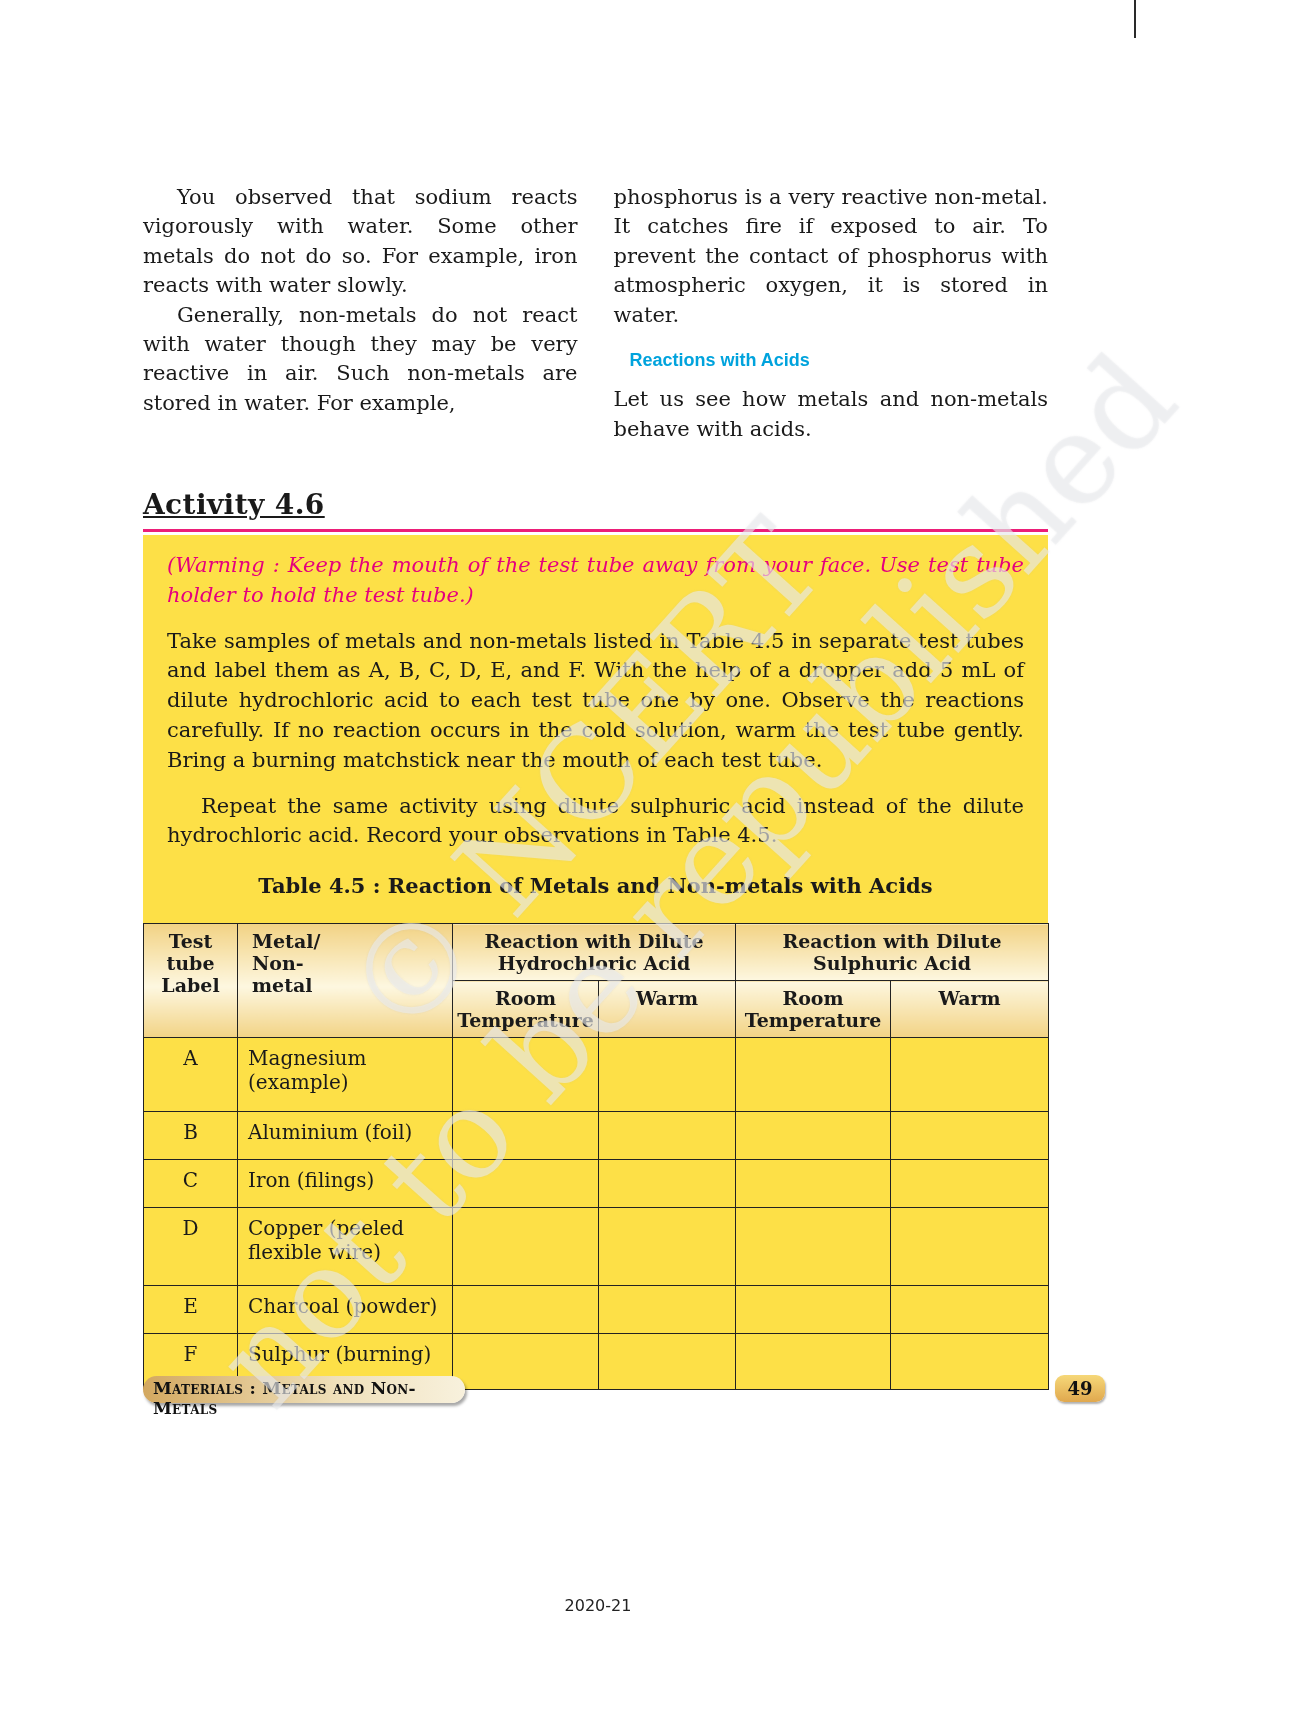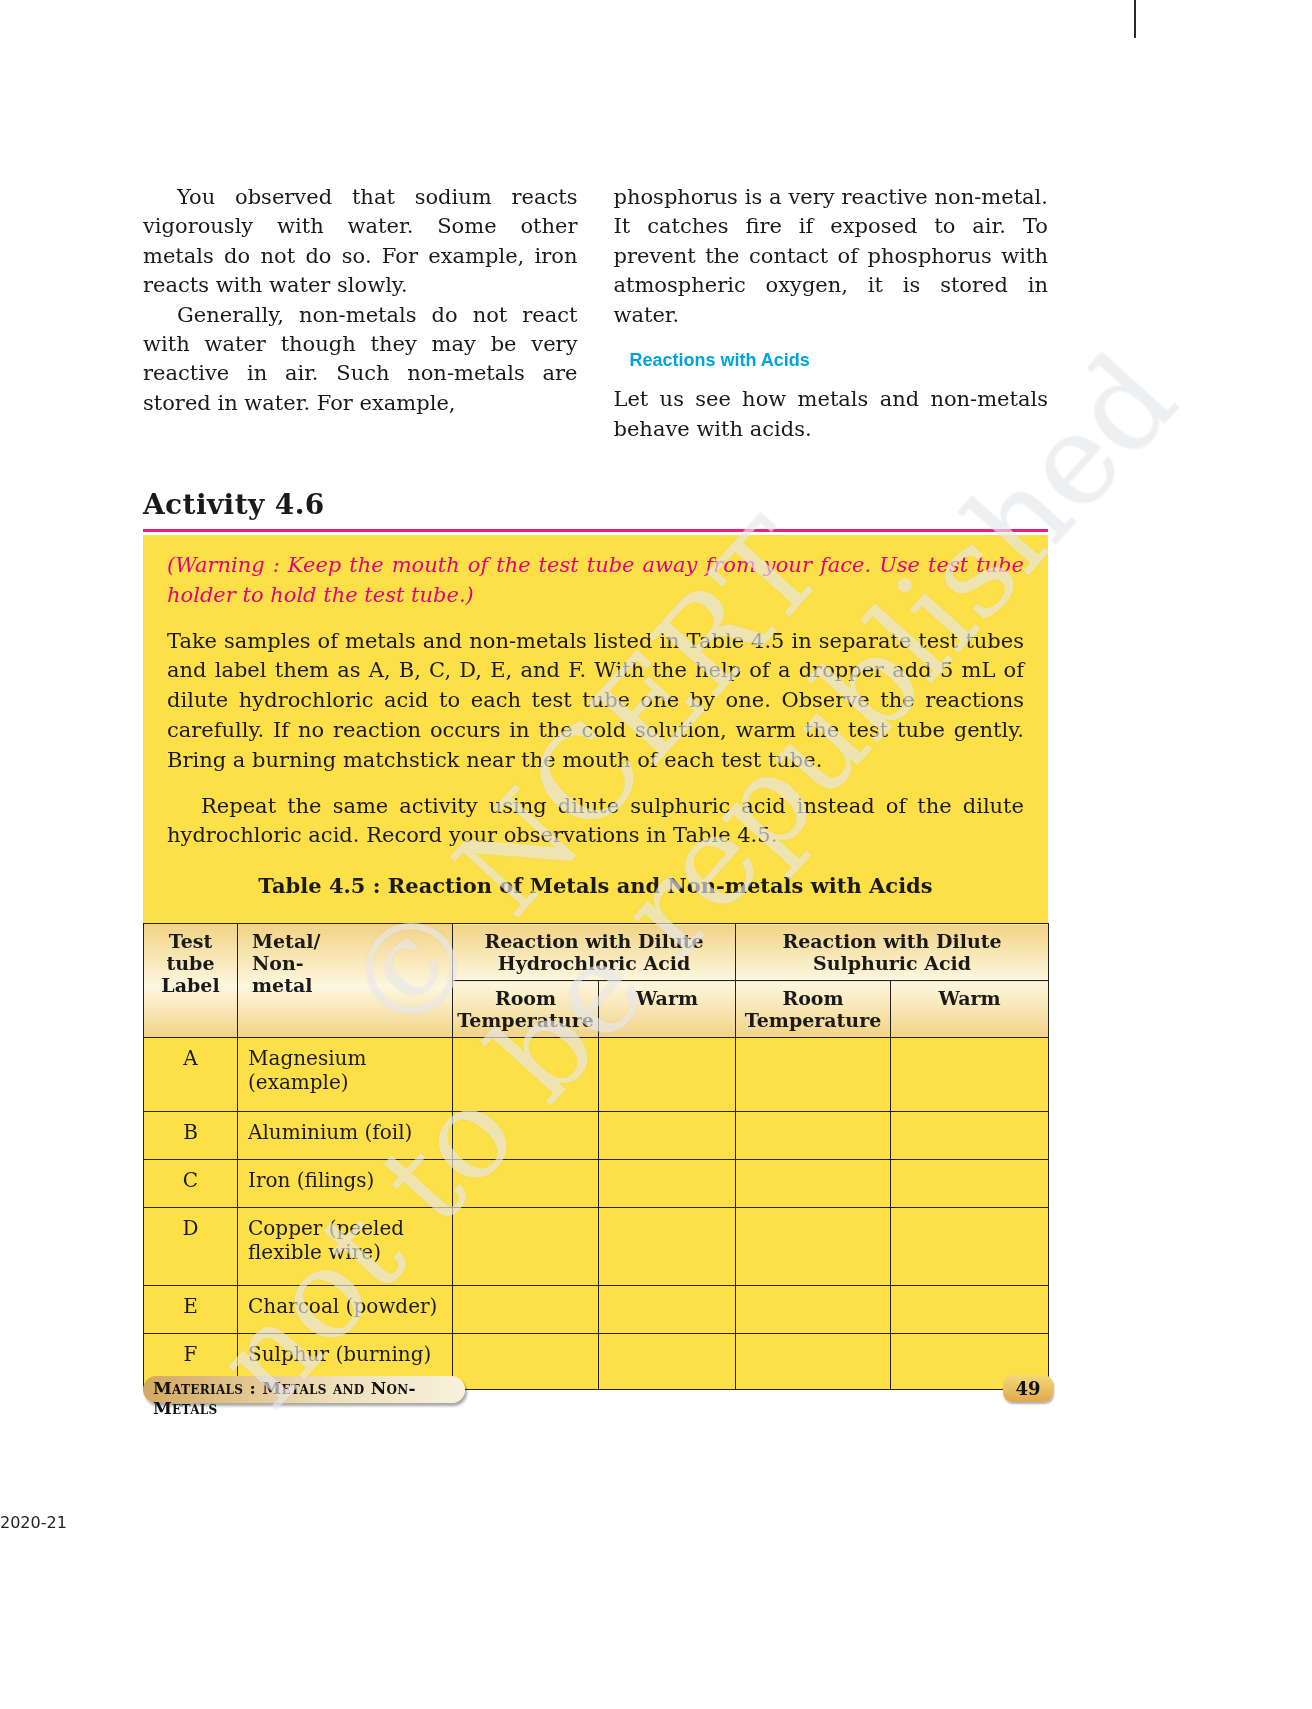--- a/index.html
+++ b/index.html
@@ -13,21 +13,21 @@
 
   .two-col { display:flex; gap:36px; }
   .col { width:436px; font-size:21px; line-height:1.40; text-align:justify; }
   .col p { margin:0; }
   .indent { text-indent:34px; }
   .acids-heading {
     font-family:"Liberation Sans", sans-serif; font-weight:bold;
     font-size:18px; color:#00a3dd; margin:18px 16px 12px;
   }
 
-  .activity-title { font-size:28px; font-weight:bold; margin:44px 0 0; letter-spacing:0.4px; }
+  .activity-title { font-size:28px; font-weight:bold; margin:44px 0 0; letter-spacing:0.4px;text-decoration:underline; }
   .pink-rule { height:3px; background:#ec1e79; margin-top:8px; }
 
   .activity-box { background:#fde047; margin-top:3px; padding-top:16px; }
   .box-text { margin:0 24px 16px; font-size:21px; line-height:1.42; text-align:justify; }
   .warning { color:#e5007d; font-style:italic; }
   .table-title { text-align:center; font-weight:bold; font-size:21px; margin:22px 24px 25px; }
 
   table { border-collapse:collapse; width:100%; table-layout:fixed;padding-left:21px; }
   th, td { border:1.5px solid #222; }
   thead th { font-size:19px; font-weight:bold; vertical-align:top; padding:6px 4px; text-align:center; }
@@ -50,28 +50,28 @@
   .footer-bar {
     position:absolute; left:143px; top:1376px; height:27px; width:322px;
     border-radius:14px; background:linear-gradient(90deg,#d3a860,#efe0ba 60%,#f8f1dd);
     box-shadow:2px 3px 3px rgba(0,0,0,0.35);
     display:flex; align-items:center; padding-left:10px; box-sizing:border-box;
   }
   .footer-bar span {
     font-variant:small-caps; font-weight:bold; font-size:17px; letter-spacing:0.3px; color:#111;margin-top:16px;
   }
   .page-badge {
-    position:absolute; left:1003px; top:1375px; width:50px; height:27px;
+    position:absolute; left:1055px; top:1375px; width:50px; height:27px;
     border-radius:9px; background:linear-gradient(#f6d879,#e0a84e);
     box-shadow:1px 2px 2px rgba(0,0,0,0.3);
     display:flex; align-items:center; justify-content:center;
     font-weight:bold; font-size:18px; color:#111;
   }
   .year {
-    position:absolute; top:1513px; left:0; width:100%; 
+    position:absolute; top:1596px; left:0; width:100%; text-align:center;
     font-size:16px; font-family:"DejaVu Sans", sans-serif; color:#222;
   }
 
   .watermark {
     position:absolute; left:-60px; top:330px; width:1400px; height:1000px;
     display:flex; flex-direction:column; align-items:center; justify-content:center;
     transform:rotate(-48deg); pointer-events:none; z-index:5;
     color:rgba(238,240,243,0.55); font-family:"DejaVu Serif", serif;
     text-shadow:0 0 2px rgba(185,185,190,0.25); white-space:nowrap;
   }

